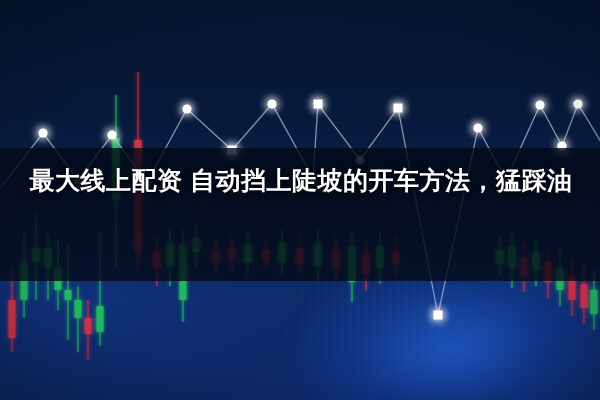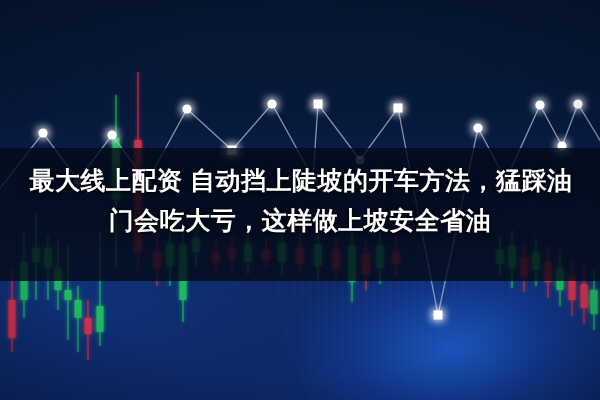--- a/index.html
+++ b/index.html
@@ -190,16 +190,15 @@
         <circle cx="578" cy="104" r="4.6" fill="#ffffff" filter="url(#nodeglow)"></circle>
       </g>
   </svg>
 
   <div class="bg-vignette"></div>
 
   <div class="band"></div>
 
   <div class="headline">
     <span class="ln ln1">最大线上配资 自动挡上陡坡的开车方法，猛踩油</span>
-    <span class="ln ln2">门会吃大亏，这样做上坡安全省油</span>
   </div>
 
 </div>
 
 </body></html>

